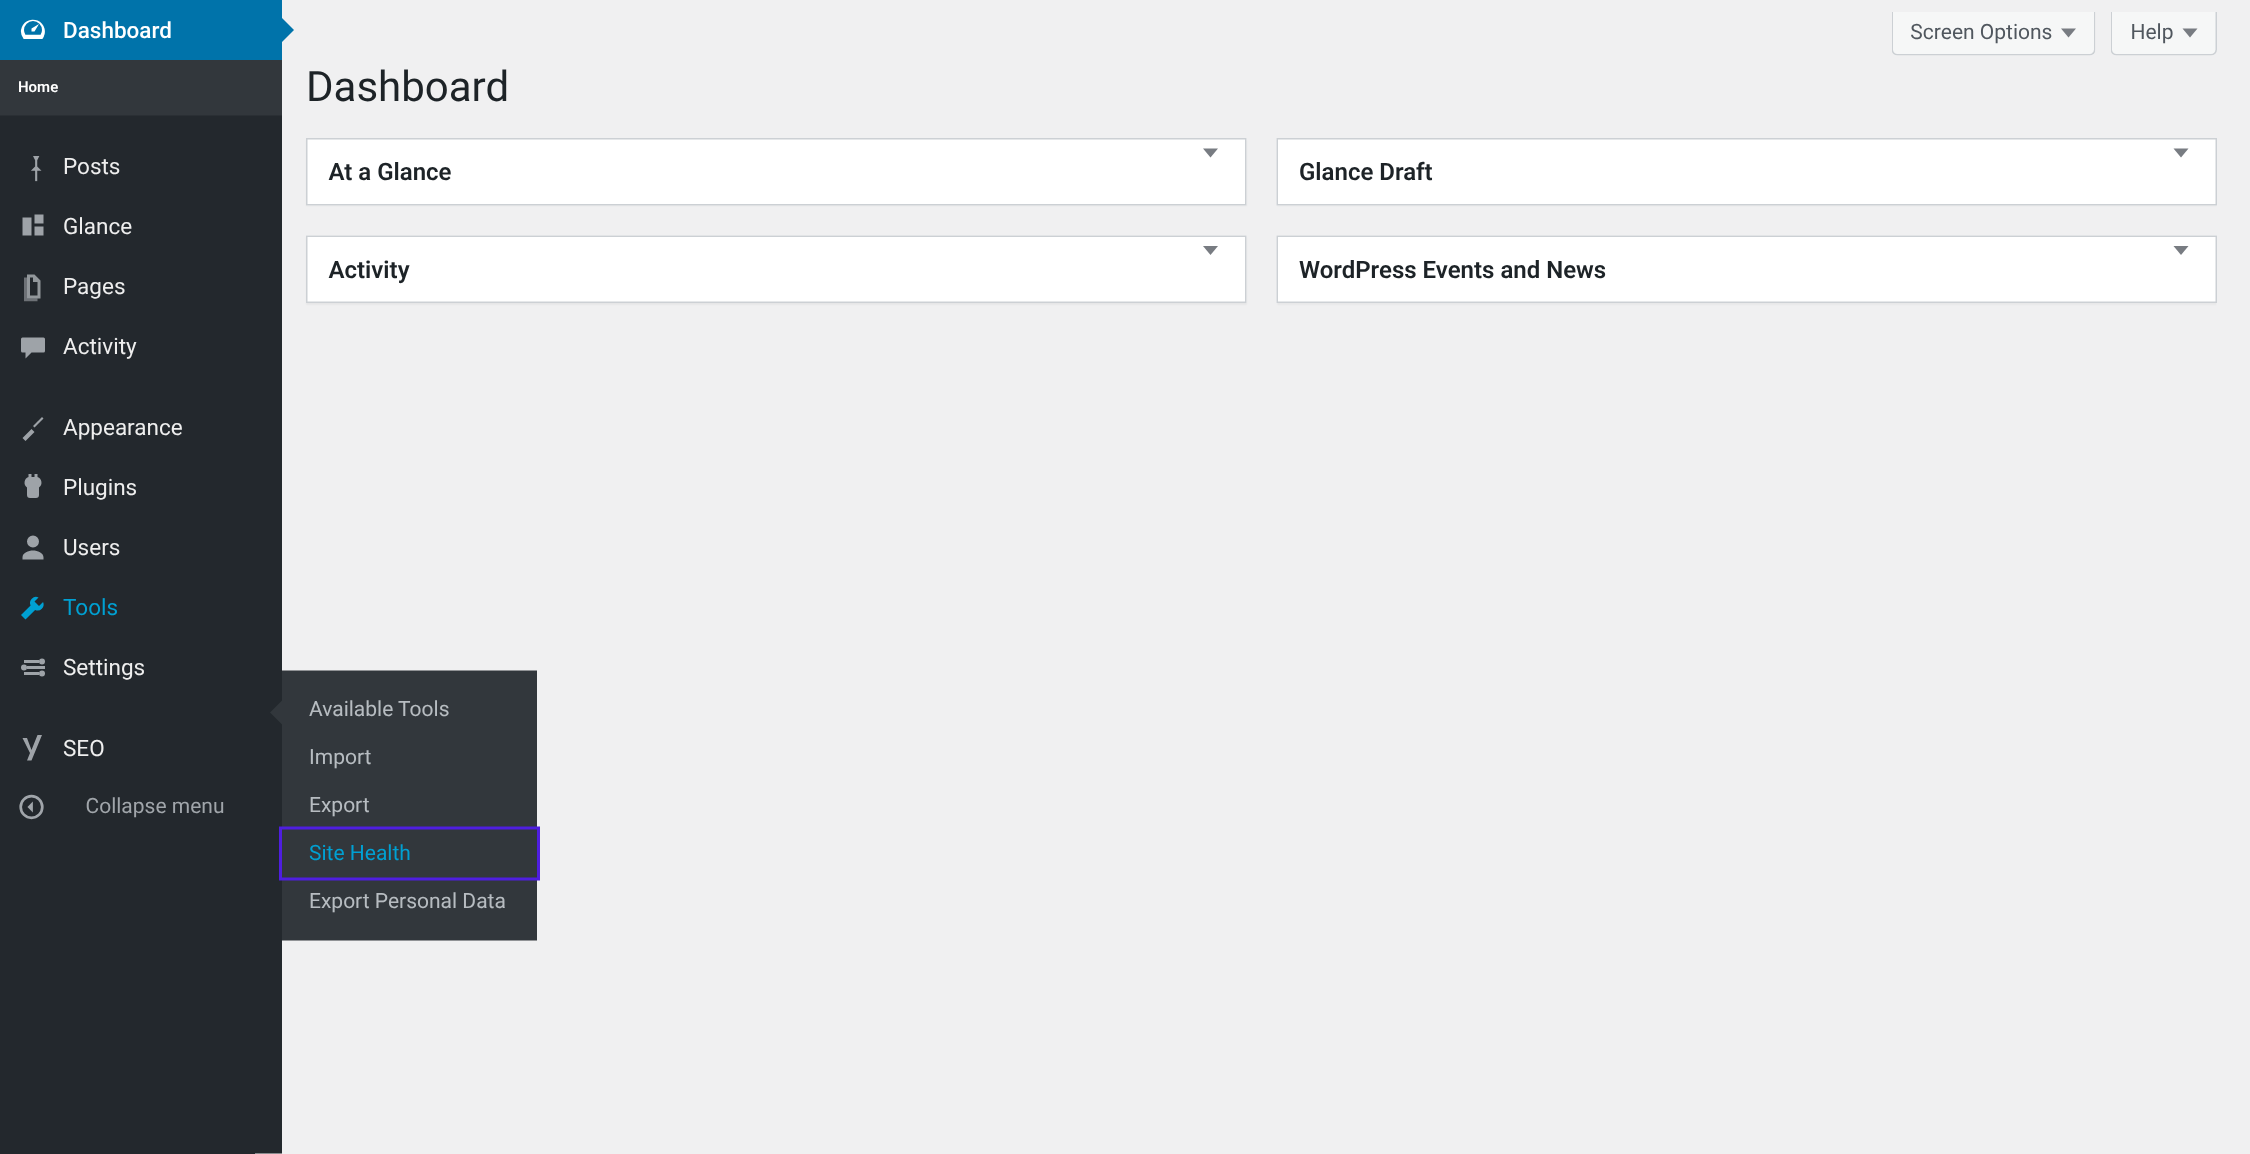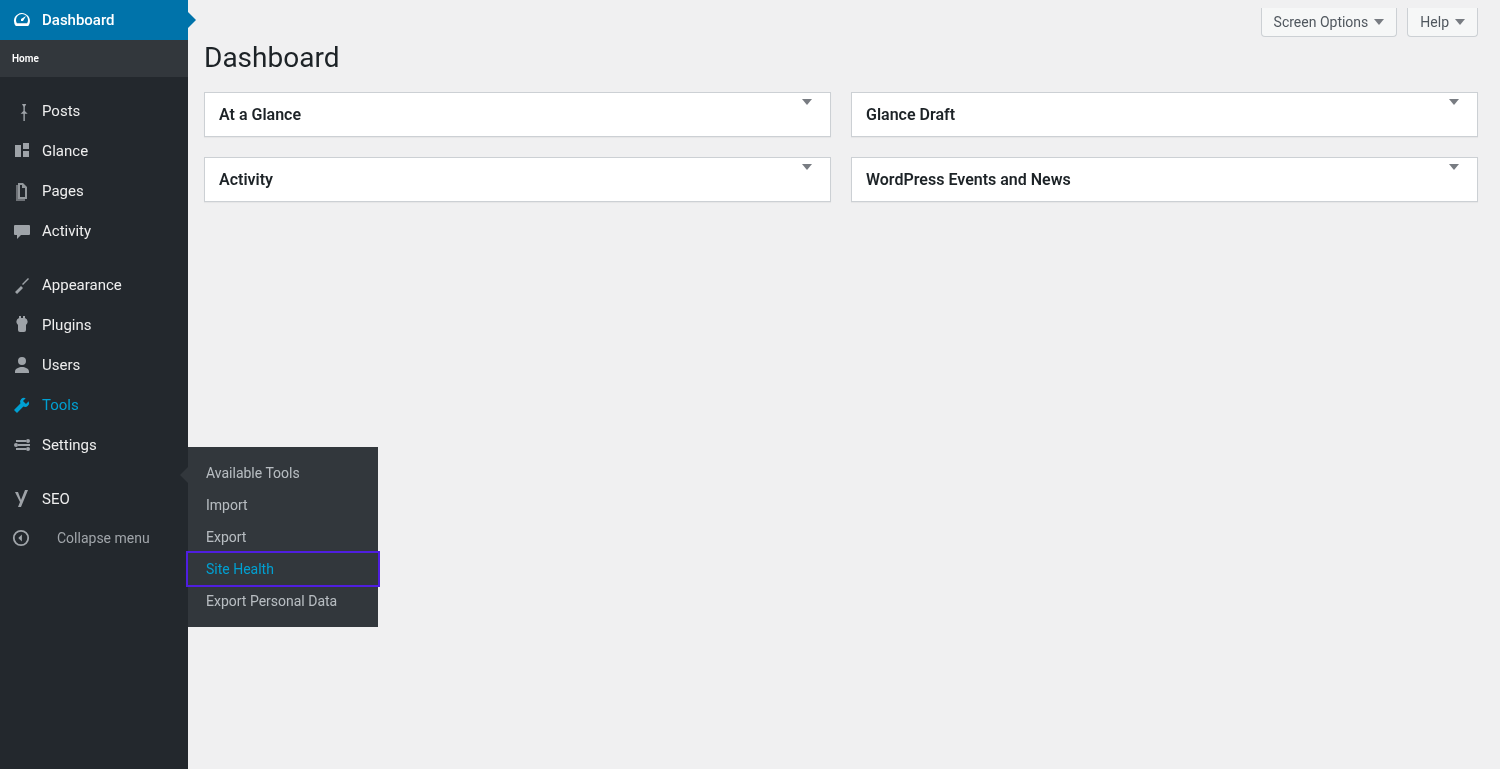--- a/index.html
+++ b/index.html
@@ -26,21 +26,21 @@
   .menu-item.top .icon{color:#fff}
   .menu-item.focus{color:var(--wp-blue-bright)}
   .menu-item.focus .icon{color:var(--wp-blue-bright)}
   .sub-list{background:var(--sidebar-sub);padding:6px 0}
   .sub-item{padding:7px 12px;font-size:10px;color:rgba(240,245,250,0.7);cursor:pointer}
   .sub-item.current{color:#fff;font-weight:600}
   .sep{height:14px}
   .collapse{padding:10px 12px;display:flex;align-items:center;gap:27px;color:var(--sidebar-muted);font-size:14px;cursor:pointer}
   .collapse .icon{color:var(--sidebar-muted)}
   
-  .flyout{position:absolute;left:188px;top:447px;width:190px;background:var(--sidebar-sub);padding:10px 0;font-size:14px}
+  .flyout{position:absolute;left:188px;top:447px;width:170px;background:var(--sidebar-sub);padding:10px 0;font-size:14px}
   .flyout::before{content:"";position:absolute;left:-8px;top:20px;width:0;height:0;border-top:8px solid transparent;border-bottom:8px solid transparent;border-right:8px solid var(--sidebar-sub)}
   .fly-item{padding:8px 18px;color:rgba(240,245,250,0.7);cursor:pointer}
   .fly-item.hl{color:var(--wp-blue-bright);border:2px solid var(--highlight);margin:-2px}
   
   #wpbody{position:absolute;left:180px;top:0;right:0;padding:0}
   .top-buttons{display:flex;gap:10px;justify-content:flex-end;padding:8px 22px 0 0}
   .tab-btn{background:#f6f7f7;border:1px solid var(--border);border-top:none;border-radius:0 0 4px 4px;padding:6px 12px;font-size:14px;color:#50575e;display:flex;align-items:center;gap:6px;cursor:pointer}
   h1.page-title{margin:4px 0 18px 24px;font-size:28px;font-weight:400;color:var(--text)}
   .postboxes{display:grid;grid-template-columns:1fr 1fr;gap:20px;padding:0 22px 0 24px;align-items:start}
   .postbox{background:#fff;border:1px solid var(--border);box-shadow:0 1px 1px rgba(0,0,0,.04)}

